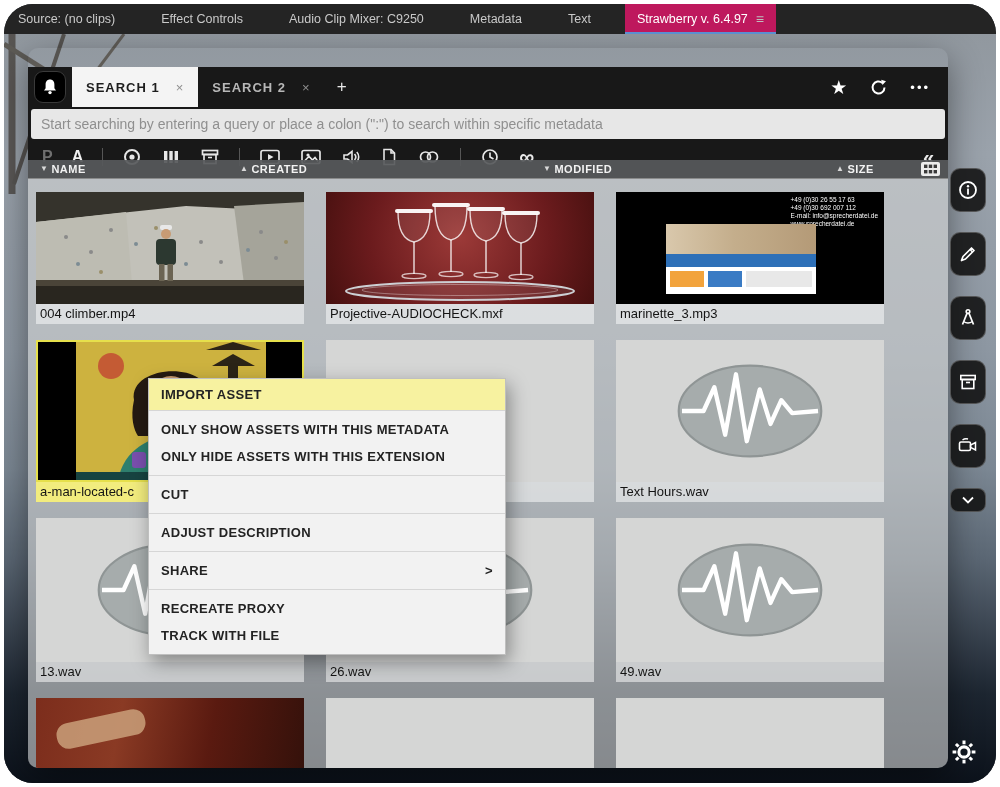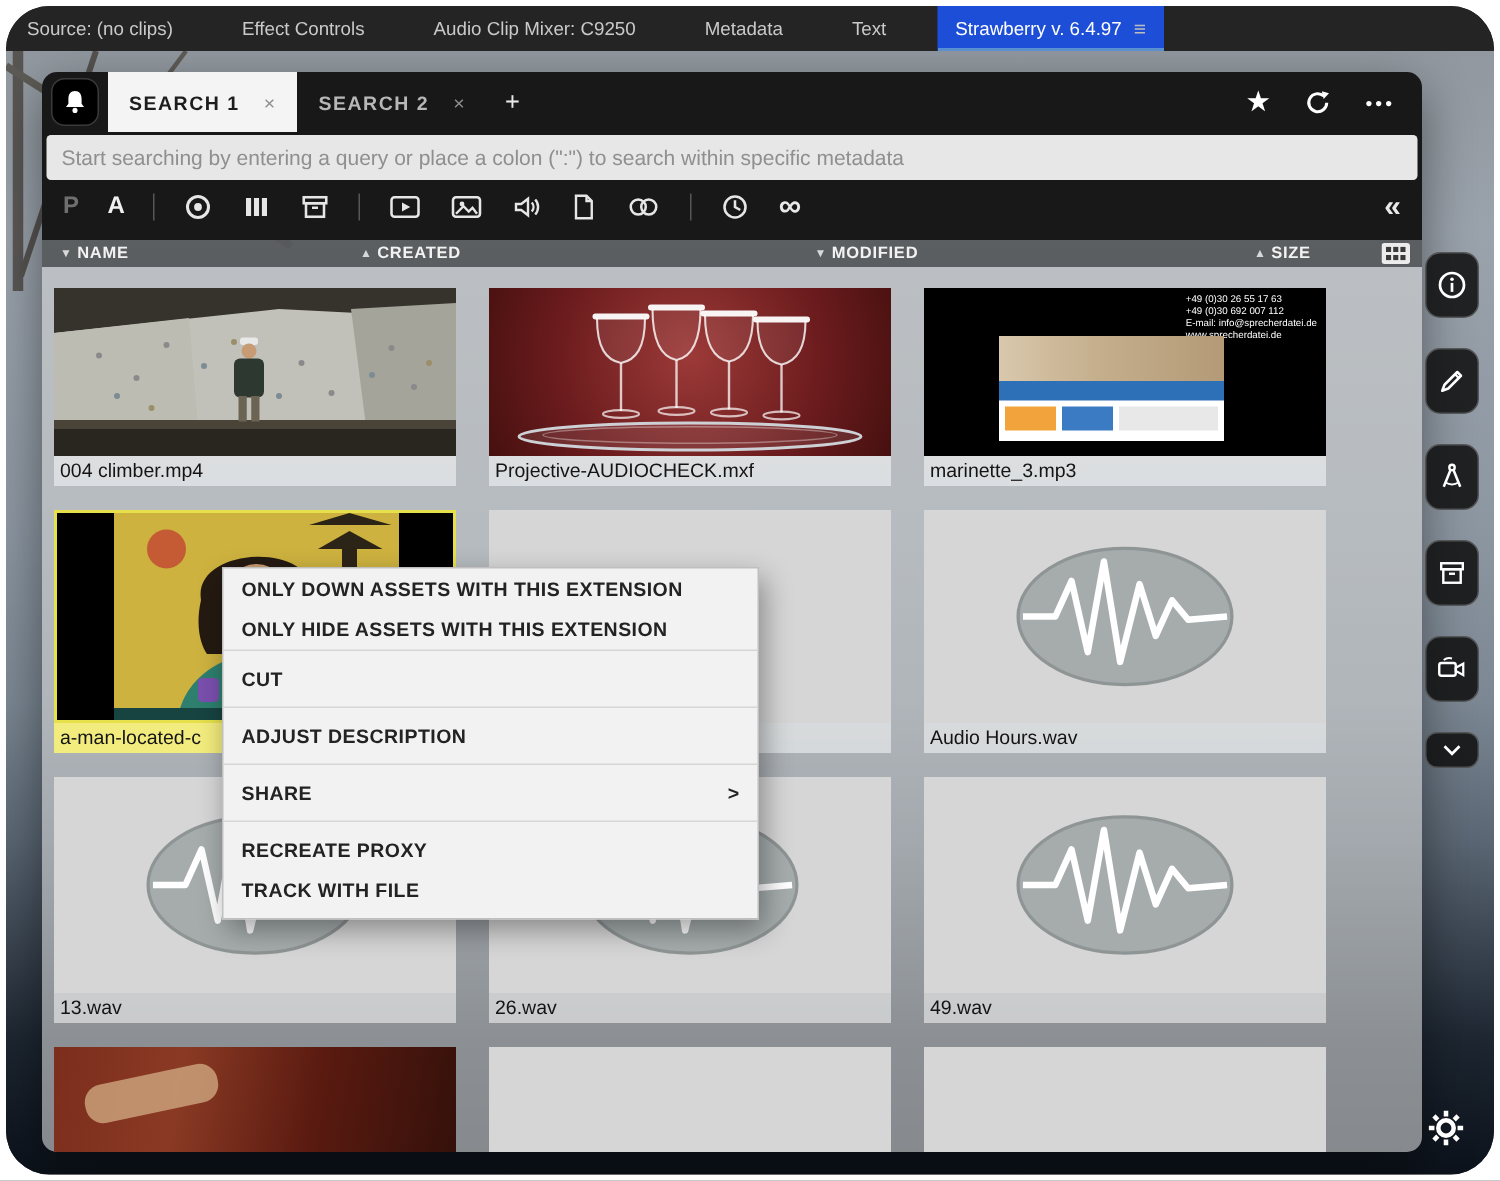--- a/index.html
+++ b/index.html
@@ -5,32 +5,32 @@
   * { box-sizing: border-box; margin: 0; padding: 0; }
   html,body { width:1000px; height:787px; }
   body { background:#ffffff; font-family:"Liberation Sans", sans-serif; position:relative; overflow:hidden; }
   .frame { position:absolute; inset:4px; background:#20262e; overflow:hidden;border-radius:29px; }
 
   
   .tabbar { position:absolute; top:0; left:0; right:0; height:30px; background:#242424;
             display:flex; align-items:stretch; color:#c9c9c9; font-size:12.5px; z-index:5; }
   .ptab { padding:0 12px; line-height:30px; white-space:nowrap; margin-right:22px; cursor:default; }
   .ptab:first-child { margin-left:2px; }
-  .ptab.active { color:#ffffff; background:#1d4ed8; box-shadow:inset 0 -2px 0 #5a8fd0; display:flex; align-items:center; gap:8px; }
+  .ptab.active { color:#ffffff; background:#be185d; box-shadow:inset 0 -2px 0 #5a8fd0; display:flex; align-items:center; gap:8px; }
   .hamburger { font-size:14px; color:#bdbdbd; line-height:30px; }
 
   
   .desktop { position:absolute; top:30px; left:0; right:0; bottom:0;
     background:linear-gradient(180deg,#91989f 0%,#9aa2ab 16%,#8d97a2 42%,#7b8793 58%,#5b6774 70%,#39434f 80%,#1d2631 88%,#0c121b 100%); }
   .mast { position:absolute; left:0; top:0; opacity:.8; }
 
   
   .panel { position:absolute; left:24px; top:14px; width:920px; height:720px;
            border-radius:10px; overflow:hidden; box-shadow:0 12px 34px rgba(0,0,0,.45); }
-  .panel-top { background:#181818; height:112px; }
+  .panel-top { background:#181818; height:112px;margin-top:19px; }
   .phdr { height:40px; display:flex; align-items:center; padding:0 10px 0 6px; }
   .logo { width:32px; height:32px; border-radius:9px; background:#000; border:1px solid #3a3a3a;
           display:flex; align-items:center; justify-content:center; margin-right:6px; flex:0 0 auto; }
   .stab { height:40px; display:flex; align-items:center; padding:0 14px; font-size:13px; font-weight:bold;
           letter-spacing:1px; color:#b7b7b7; gap:16px; cursor:default; }
   .stab.active { background:#f4f4f4; color:#1d1d1d; }
   .stab .closex { font-weight:normal; color:#8f8f8f; font-size:13px; }
   .newtab { color:#e8e8e8; font-size:17px; padding:0 12px; }
   .hdr-icons { margin-left:auto; display:flex; align-items:center; gap:22px; padding-right:8px; color:#fff; }
   .hdr-icons .star { font-size:19px; }
@@ -375,21 +375,21 @@
               <div class="namebar"></div>
             </div>
 
             <div class="tile audio">
               <div class="thumb">
                 <svg width="170" height="108" viewBox="0 0 150 100">
                   <ellipse cx="75" cy="50" rx="66" ry="42" fill="#a6acac" stroke="#8f9595" stroke-width="2"></ellipse>
                   <polyline points="12,50 32,50 42,28 52,72 62,16 72,78 84,30 94,62 104,40 114,52 138,50" fill="none" stroke="#fff" stroke-width="4" stroke-linejoin="round"></polyline>
                 </svg>
               </div>
-              <div class="namebar">Audio Hours.wav</div>
+              <div class="namebar">Text Hours.wav</div>
             </div>
           </div>
 
           <div class="grow r3">
             <div class="tile audio">
               <div class="thumb">
                 <svg width="170" height="108" viewBox="0 0 150 100">
                   <ellipse cx="75" cy="50" rx="66" ry="42" fill="#a6acac" stroke="#8f9595" stroke-width="2"></ellipse>
                   <polyline points="12,50 32,50 42,28 52,72 62,16 72,78 84,30 94,62 104,40 114,52 138,50" fill="none" stroke="#fff" stroke-width="4" stroke-linejoin="round"></polyline>
                 </svg>
@@ -427,22 +427,27 @@
             </div>
             <div class="tile">
               <div class="thumb"></div>
             </div>
           </div>
         </div>
       </div>
 
       <div class="ctx">
         <div class="grp">
-          <div class="item">
-            <span>ONLY DOWN ASSETS WITH THIS EXTENSION</span>
+          <div class="item hl">
+            <span>IMPORT ASSET</span>
+          </div>
+        </div>
+        <div class="grp">
+          <div class="item">
+            <span>ONLY SHOW ASSETS WITH THIS METADATA</span>
           </div>
           <div class="item">
             <span>ONLY HIDE ASSETS WITH THIS EXTENSION</span>
           </div>
         </div>
         <div class="grp">
           <div class="item">
             <span>CUT</span>
           </div>
         </div>

